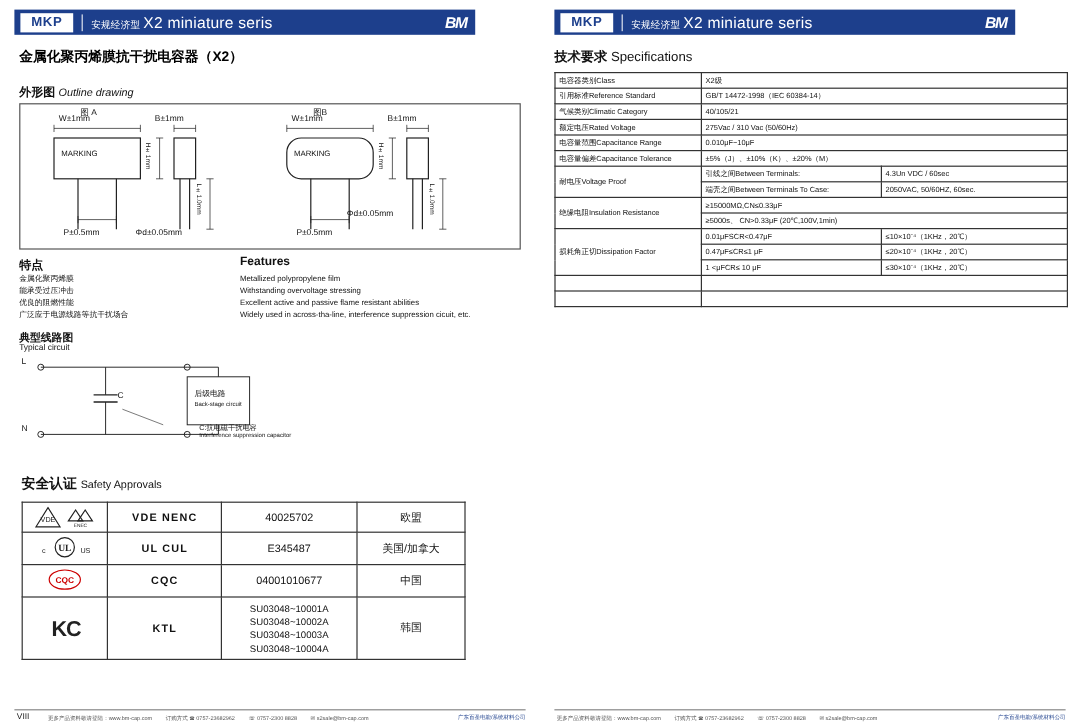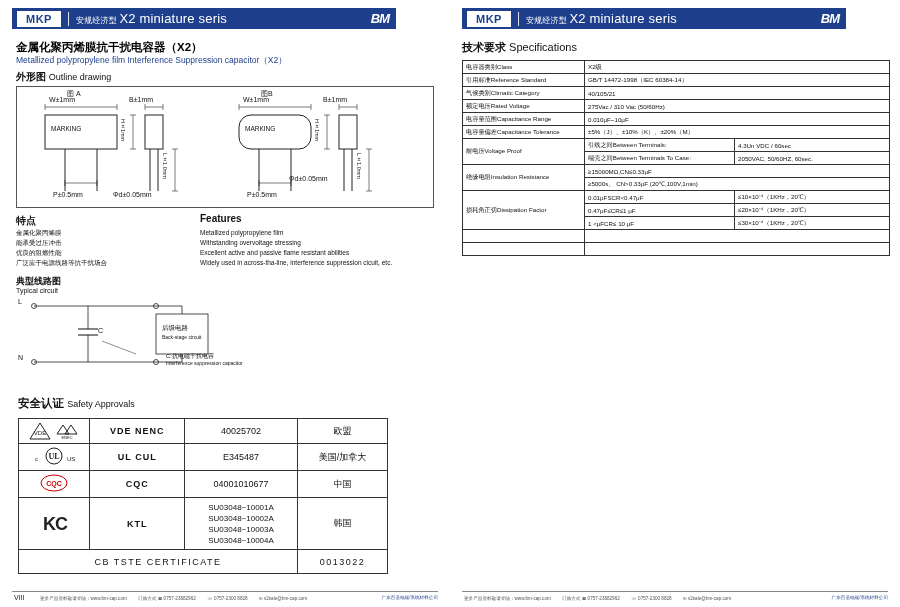--- a/index.html
+++ b/index.html
@@ -34,21 +34,21 @@
   .hdr .logo {
     margin-left:auto; margin-right:7px;
     color:#ffffff; font-weight:bold; font-style:italic;
     font-size:13px; letter-spacing:-1px;
   }
 
   
   .title-cn { position:absolute; top:40px; left:16px; font-size:11.5px; font-weight:bold; color:#000; }
   .title-en { position:absolute; top:55px; left:16px; font-size:8.5px; color:#1d3f8c; }
   .sec-outline { position:absolute; top:70px; left:16px; font-size:10px; font-weight:bold; }
-  .sec-outline .en { font-weight:normal; font-size:9px; }
+  .sec-outline .en { font-weight:normal; font-size:9px;font-style:italic; }
 
   .draw-box {
     position:absolute; top:86px; left:16px; width:418px; height:122px;
     border:1px solid #555;
   }
   .fig-label { position:absolute; font-size:7px; }
 
   .feat-cn-title { position:absolute; top:214px; left:16px; font-size:10px; font-weight:bold; }
   .feat-en-title { position:absolute; top:213px; left:200px; font-size:10px; font-weight:bold; }
   .feat-cn { position:absolute; top:228px; left:16px; font-size:6.5px; line-height:10px; }
@@ -110,21 +110,20 @@
     <span class="mkp">MKP</span>
     <span class="divider"></span>
     <span class="hdrtxt">
       <span>安规经济型</span>
       <span class="en">X2 miniature seris</span>
     </span>
     <span class="logo">BM</span>
   </div>
 
   <div class="title-cn">金属化聚丙烯膜抗干扰电容器（X2）</div>
-  <div class="title-en">Metallized polypropylene film Interference Suppression capacitor（X2）</div>
 
   <div class="sec-outline">
     <span>外形图</span>
     <span class="en">Outline drawing</span>
   </div>
 
   <div class="draw-box">
     <svg width="416" height="120" viewBox="0 0 416 120">
 
       <rect x="28" y="28" width="72" height="34" fill="none" stroke="#222" stroke-width="1"></rect>
@@ -308,24 +307,20 @@
           <text x="15" y="18" font-size="18" fill="#222" font-family="Liberation Sans" font-weight="bold">C</text>
         </svg>
       </td>
       <td class="col-name">KTL</td>
       <td class="col-num" style="white-space:pre-line; font-size:8px; line-height:11px;">SU03048~10001A
 SU03048~10002A
 SU03048~10003A
 SU03048~10004A</td>
       <td class="col-reg">韩国</td>
     </tr>
-    <tr class="cb-row">
-      <td colspan="3">CB TSTE CERTIFICATE</td>
-      <td>0013022</td>
-    </tr>
   </tbody>
     </table>
 
   <div class="footer">
     <div class="bar"></div>
     <div class="pg">VIII</div>
     <div class="ftxt">
       <span>更多产品资料敬请登陆：www.bm-cap.com</span>
       <span>订购方式 ☎ 0757-23682962</span>
       <span>☏ 0757-2300 8828</span>

